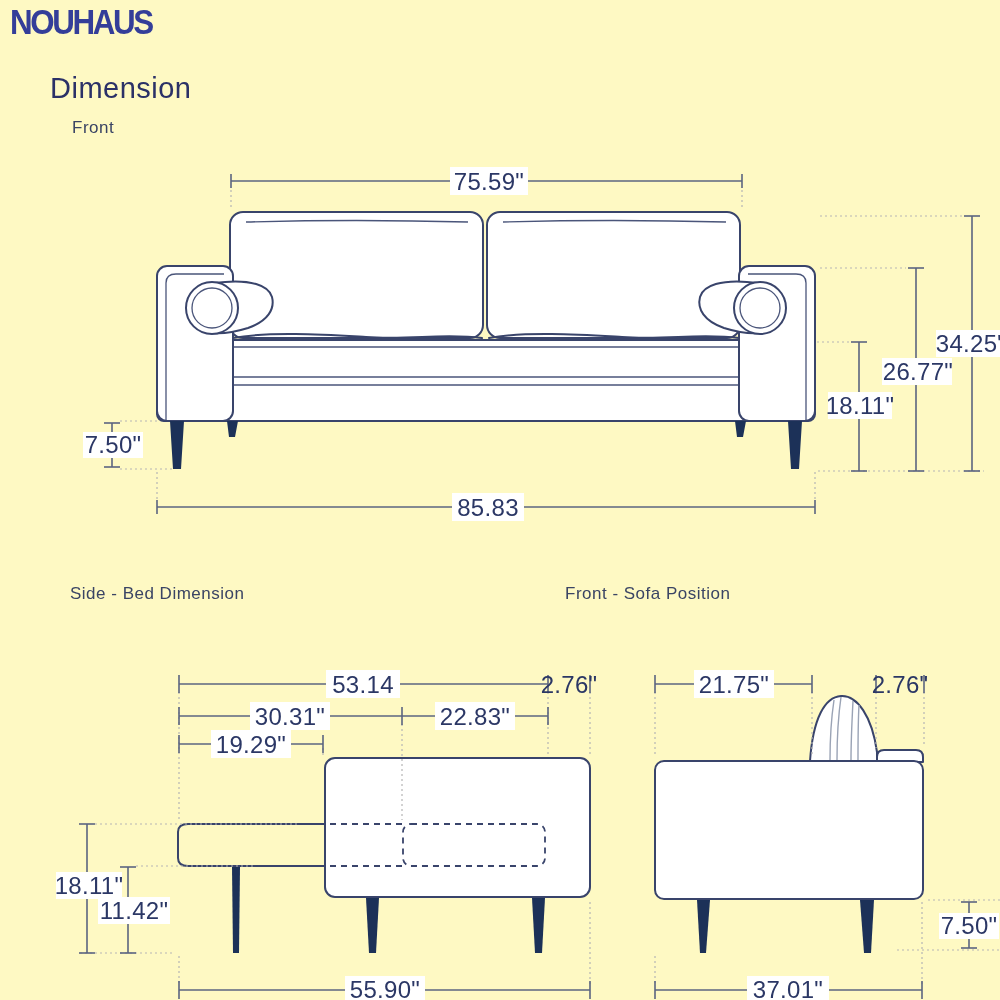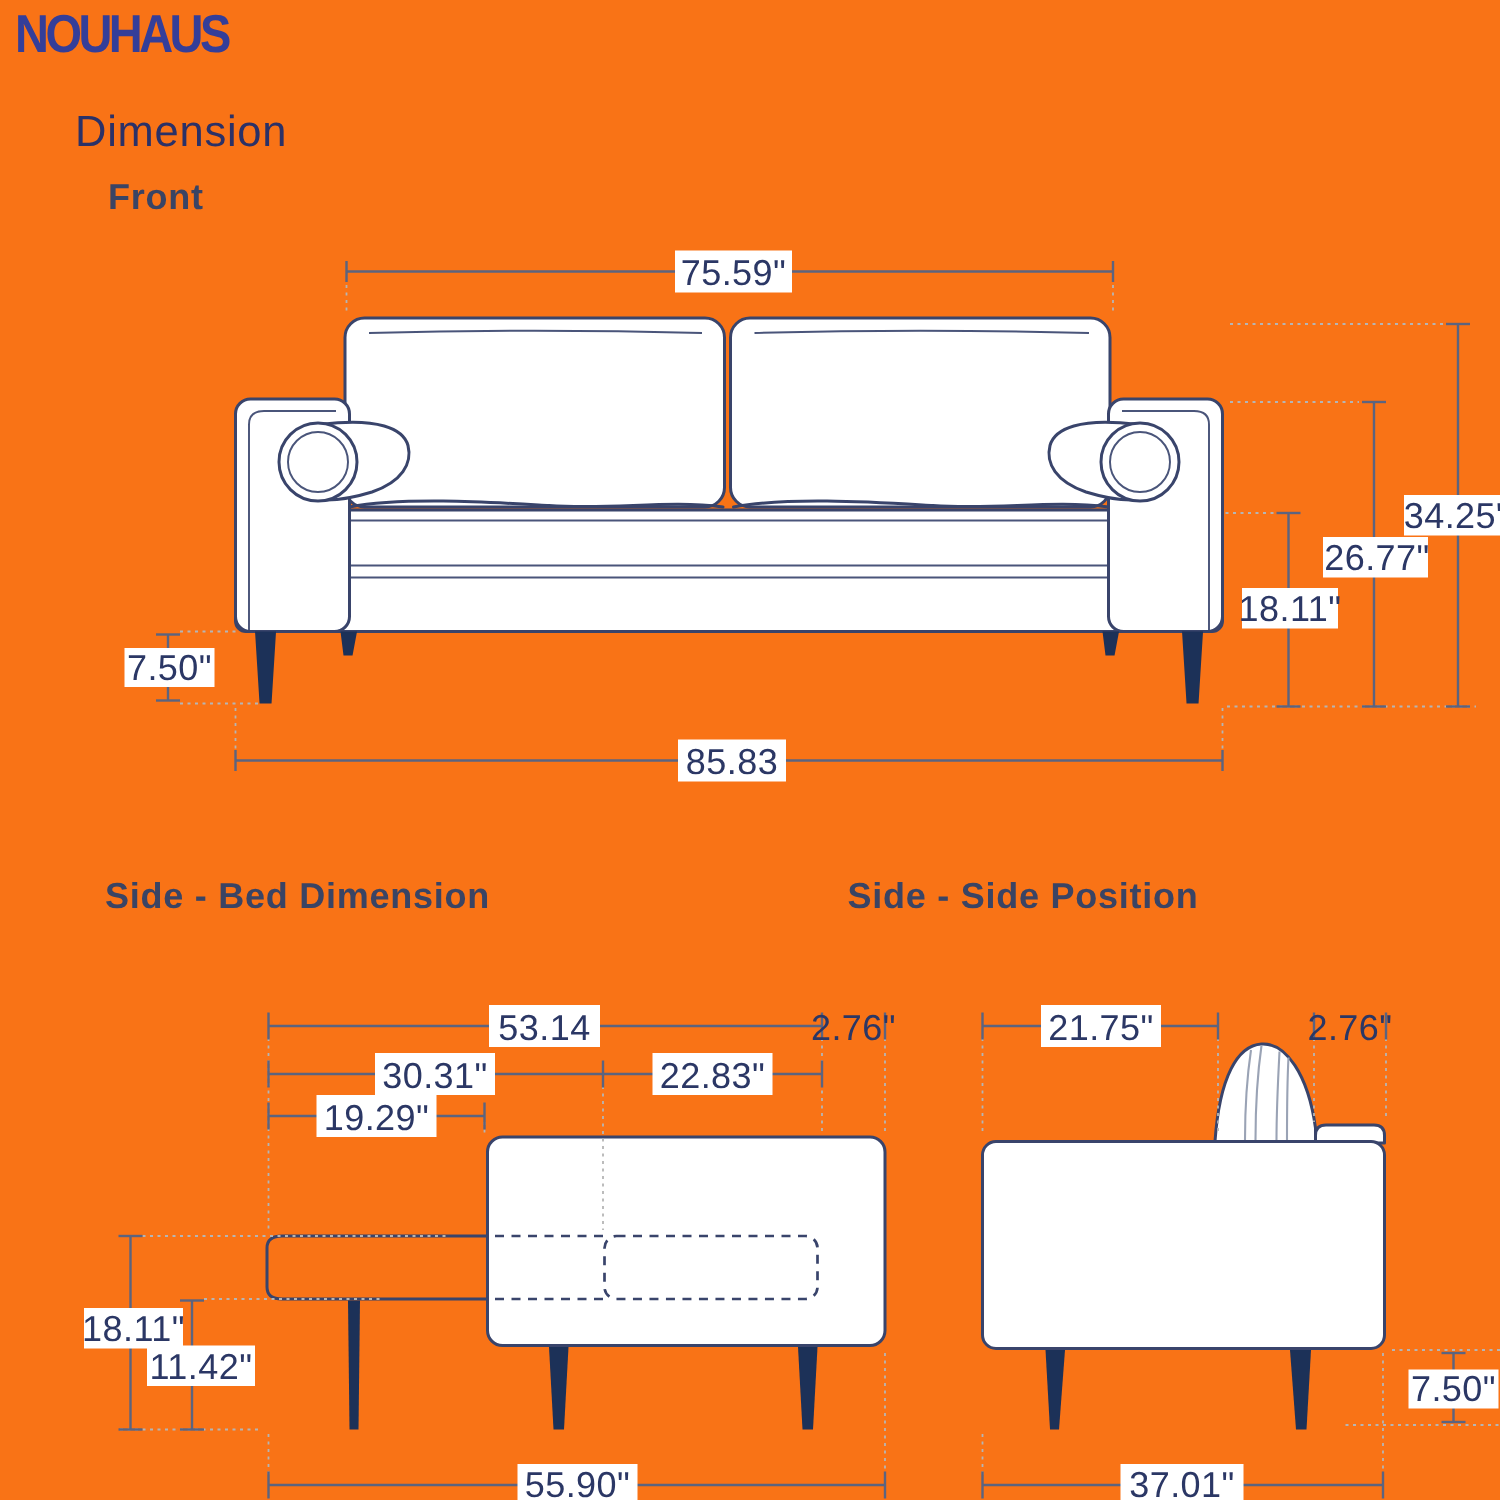--- a/index.html
+++ b/index.html
@@ -1,22 +1,22 @@
 <!DOCTYPE html>
 <html><head>
 <meta charset="utf-8">
 <style>
   html,body{margin:0;padding:0;background:#ffffff;}
-  .stage{position:relative;width:1000px;height:1000px;background:#f97316;overflow:hidden;
+  .stage{position:relative;width:1000px;height:1000px;background:#fef9c3;overflow:hidden;
          font-family:"Liberation Sans",sans-serif;text-align:center;}
   .logo{position:absolute;left:10px;top:2px;font-size:33px;font-weight:bold;color:#343e99;
         letter-spacing:-2.5px;transform:scale(0.95,1.08);transform-origin:left top;}
   .h-dimension{position:absolute;left:50px;top:72px;font-size:29px;font-weight:normal;color:#2b3167;
         letter-spacing:0.5px;}
-  .view-label{position:absolute;font-size:24px;font-weight:700;color:#3a4464;letter-spacing:0.5px;}
+  .view-label{position:absolute;font-size:17px;font-weight:400;color:#3a4464;letter-spacing:0.5px;}
   .lbl-front{left:72px;top:118px;}
   .lbl-bed{left:70px;top:584px;}
   .lbl-sofa{left:565px;top:584px;}
   svg{position:absolute;left:0;top:0;}
   svg text{font-family:"Liberation Sans",sans-serif;font-size:24px;fill:#2b3765;letter-spacing:0.3px;}
   .outline{stroke:#39446b;stroke-width:2;fill:#ffffff;stroke-linejoin:round;stroke-linecap:round;}
   .outline-nf{stroke:#39446b;stroke-width:2;fill:none;stroke-linejoin:round;stroke-linecap:round;}
   .thin{stroke:#4a557a;stroke-width:1.3;fill:none;}
   .dim{stroke:#5b6480;stroke-width:1.6;fill:none;}
   .dot{stroke:#b5b5b5;stroke-width:1.2;fill:none;stroke-dasharray:2 3;}
@@ -27,21 +27,21 @@
 </style>
 </head>
 <body>
 
 <div class="stage">
 
   <div class="logo">NOUHAUS</div>
   <div class="h-dimension">Dimension</div>
   <div class="view-label lbl-front">Front</div>
   <div class="view-label lbl-bed">Side - Bed Dimension</div>
-  <div class="view-label lbl-sofa">Side - Side Position</div>
+  <div class="view-label lbl-sofa">Front - Sofa Position</div>
 
   <svg width="1000" height="1000" viewBox="0 0 1000 1000">
 
     <g>
 
       <rect class="outline" x="230" y="212" width="253" height="126" rx="13"></rect>
       <rect class="outline" x="487" y="212" width="253" height="126" rx="13"></rect>
       <path class="thin" d="M 246,222 Q 356,219 468,222"></path>
       <path class="thin" d="M 503,222 Q 613,219 726,222"></path>
 

